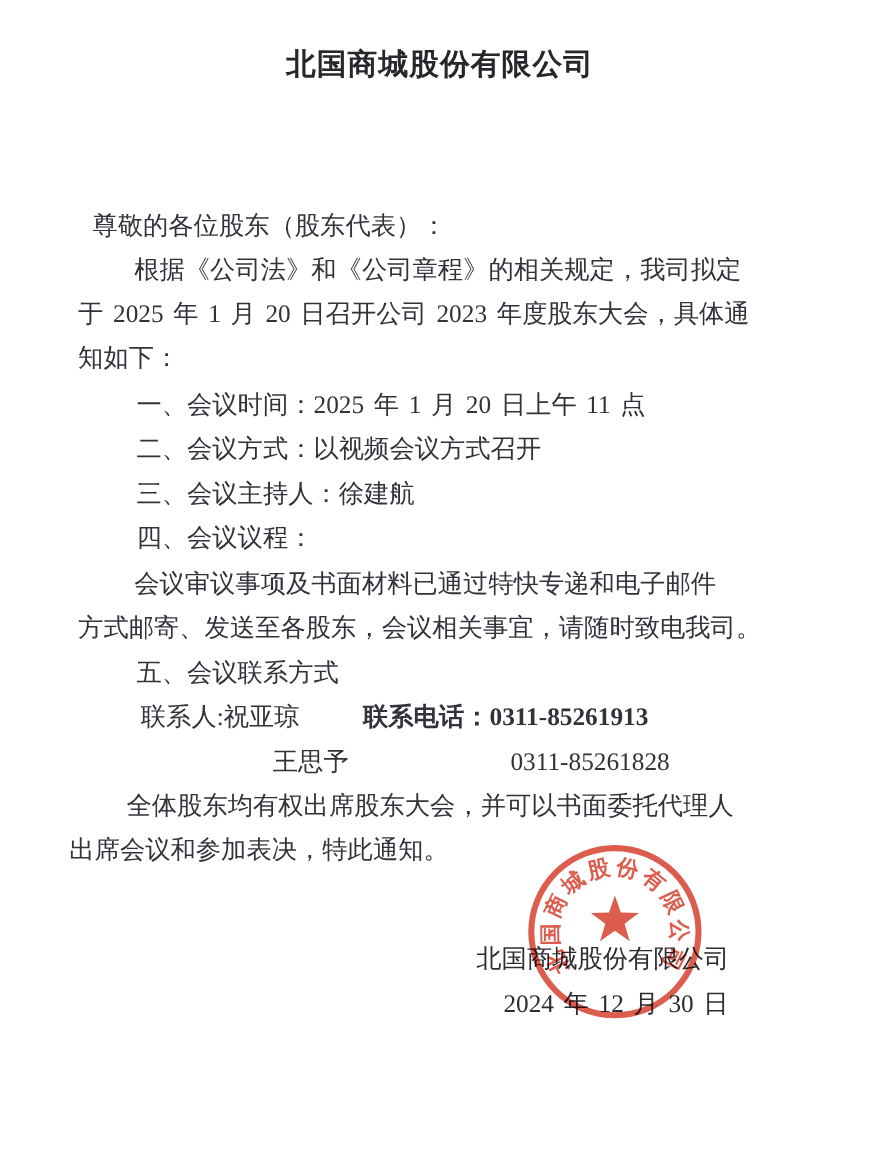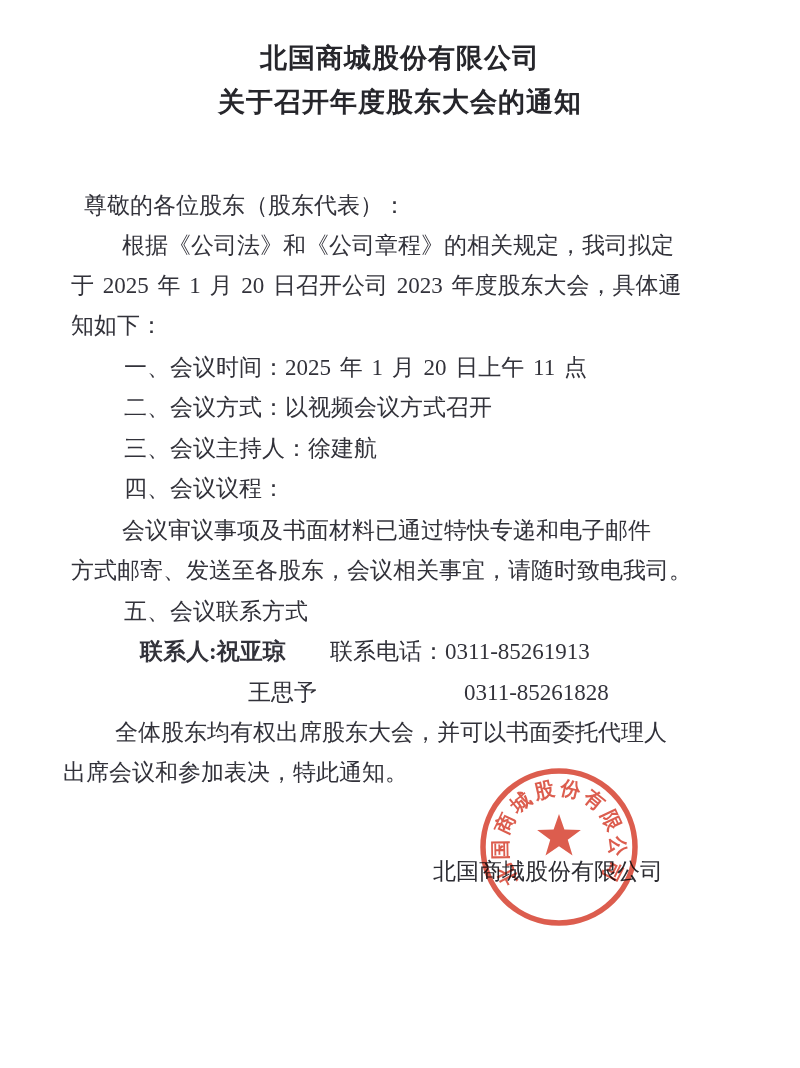--- a/index.html
+++ b/index.html
@@ -55,48 +55,48 @@
     font-family: "Liberation Serif", "DejaVu Serif", serif;
     font-weight: bold;
   }
 </style>
 </head>
 <body>
 
 <div class="page">
 
   <h1 class="title" style="top:40px;">北国商城股份有限公司</h1>
-  <h2 class="title" style="top:84px;">关于召开年度股东大会的通知</h2>
 
   <div class="ln" style="top:191px;left:84px;">尊敬的各位股东（股东代表）：</div>
   <div class="ln" style="top:231px;left:122px;">根据《公司法》和《公司章程》的相关规定，我司拟定</div>
   <div class="ln" style="top:271px;left:71px;">于 2025 年 1 月 20 日召开公司 2023 年度股东大会，具体通</div>
   <div class="ln" style="top:311px;left:71px;">知如下：</div>
   <div class="ln" style="top:353px;left:124px;">一、会议时间：2025 年 1 月 20 日上午 11 点</div>
   <div class="ln" style="top:393px;left:124px;">二、会议方式：以视频会议方式召开</div>
   <div class="ln" style="top:434px;left:124px;">三、会议主持人：徐建航</div>
   <div class="ln" style="top:474px;left:124px;">四、会议议程：</div>
   <div class="ln" style="top:516px;left:122px;">会议审议事项及书面材料已通过特快专递和电子邮件</div>
   <div class="ln" style="top:556px;left:71px;">方式邮寄、发送至各股东，会议相关事宜，请随时致电我司。</div>
   <div class="ln" style="top:597px;left:124px;">五、会议联系方式</div>
 
   <div class="ln" style="top:637px;left:0;">
-    <span class="pos" style="left:140px;font-weight:bold;"><span>联系人:</span><span>祝亚琼</span></span>
-    <span class="pos" style="left:330px;"><span>联系电话：</span><span>0311-85261913</span></span>
+    <span class="pos" style="left:128px;"><span>联系人:</span><span>祝亚琼</span></span>
+    <span class="pos" style="left:330px;font-weight:bold;"><span>联系电话：</span><span>0311-85261913</span></span>
   </div>
 
   <div class="ln" style="top:678px;left:0;">
     <span class="pos" style="left:203px;margin-left:45px;">王思予</span>
     <span class="pos" style="left:464px;">0311-85261828</span>
   </div>
 
   <div class="ln" style="top:718px;left:115px;">全体股东均有权出席股东大会，并可以书面委托代理人</div>
   <div class="ln" style="top:758px;left:63px;">出席会议和参加表决，特此通知。</div>
 
   <div class="sig" style="top:856px;left:433px;">北国商城股份有限公司</div>
+  <div class="sig" style="top:897px;left:445px;width:230px;text-align:center;">2024 年 12 月 30 日</div>
 
   <svg class="seal-svg" width="170" height="170" viewBox="-85 -85 170 170">
     <defs>
       <path id="sealArc" d="M -39.8,33.4 A 52,52 0 1 1 39.8,33.4" fill="none"></path>
     </defs>
     <circle cx="0" cy="0" r="76" fill="none" stroke-width="5.5" stroke="#d6402f"></circle>
     <polygon transform="translate(0,-10)" points="0,-23 5.41,-7.44 21.9,-7.1 8.75,2.84 13.5,18.6 0,9.2 -13.5,18.6 -8.75,2.84 -21.9,-7.1 -5.41,-7.44" fill="#d6402f"></polygon>
     <text class="seal-text" font-size="20" letter-spacing="3.5" fill="#d6402f">
       <textPath href="#sealArc" startOffset="50%" text-anchor="middle">北国商城股份有限公司</textPath>
     </text>

